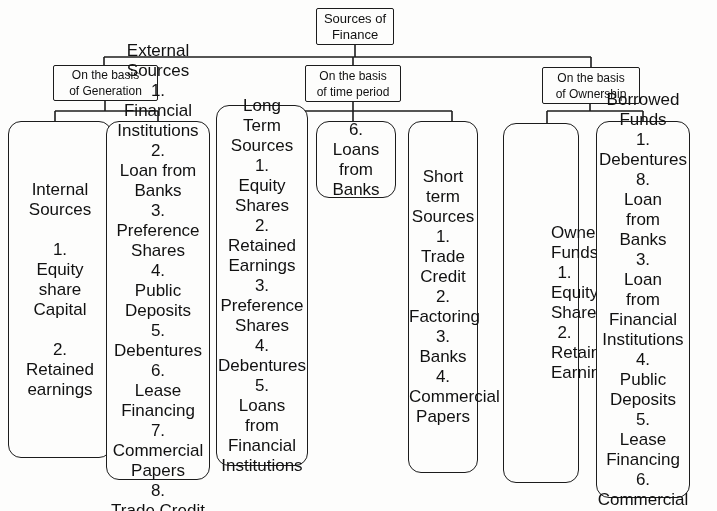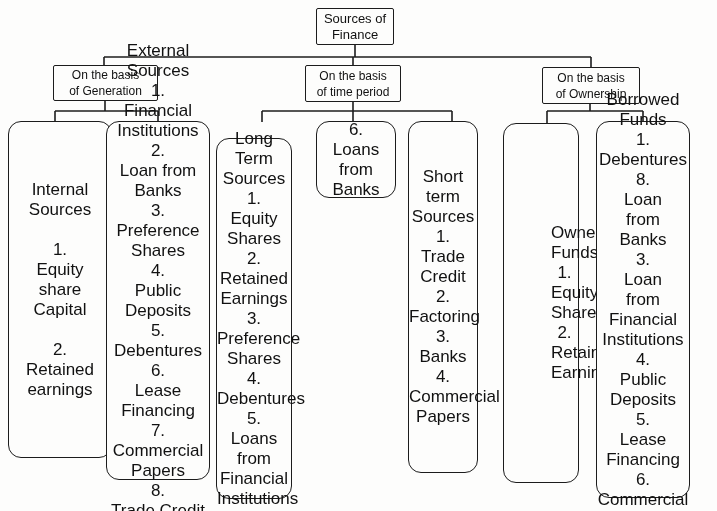--- a/index.html
+++ b/index.html
@@ -31,21 +31,21 @@
   .leaf{font-size:17px;line-height:20px;}
   #connectors{position:absolute;left:0;top:0;}
 
   
   #root-box      {left:316px;top:8px;  width:78px; height:37px;font-size:13px;line-height:16px;}
   #hdr-gen       {left:53px; top:65px; width:105px;height:36px;}
   #hdr-time      {left:305px;top:65px; width:96px; height:37px;}
   #hdr-own       {left:542px;top:67px; width:98px; height:37px;}
   #box-internal  {left:8px;  top:121px;width:104px; height:337px;}
   #box-external  {left:106px;top:121px;width:104px;height:359px;}
-  #box-longterm  {left:216px;top:138px;width:76px; height:361px;}
+  #box-longterm  {left:216px;top:105px;width:92px; height:361px;}
   #box-loans6    {left:316px;top:121px;width:80px; height:77px;}
   #box-shortterm {left:408px;top:121px;width:70px; height:352px;}
   #box-owners    {left:503px;top:123px;width:76px; height:360px;padding-left:47px;}
   #box-borrowed  {left:596px;top:121px;width:94px; height:377px;}
 </style>
 </head>
 <body>
 
 <div id="stage">
 

